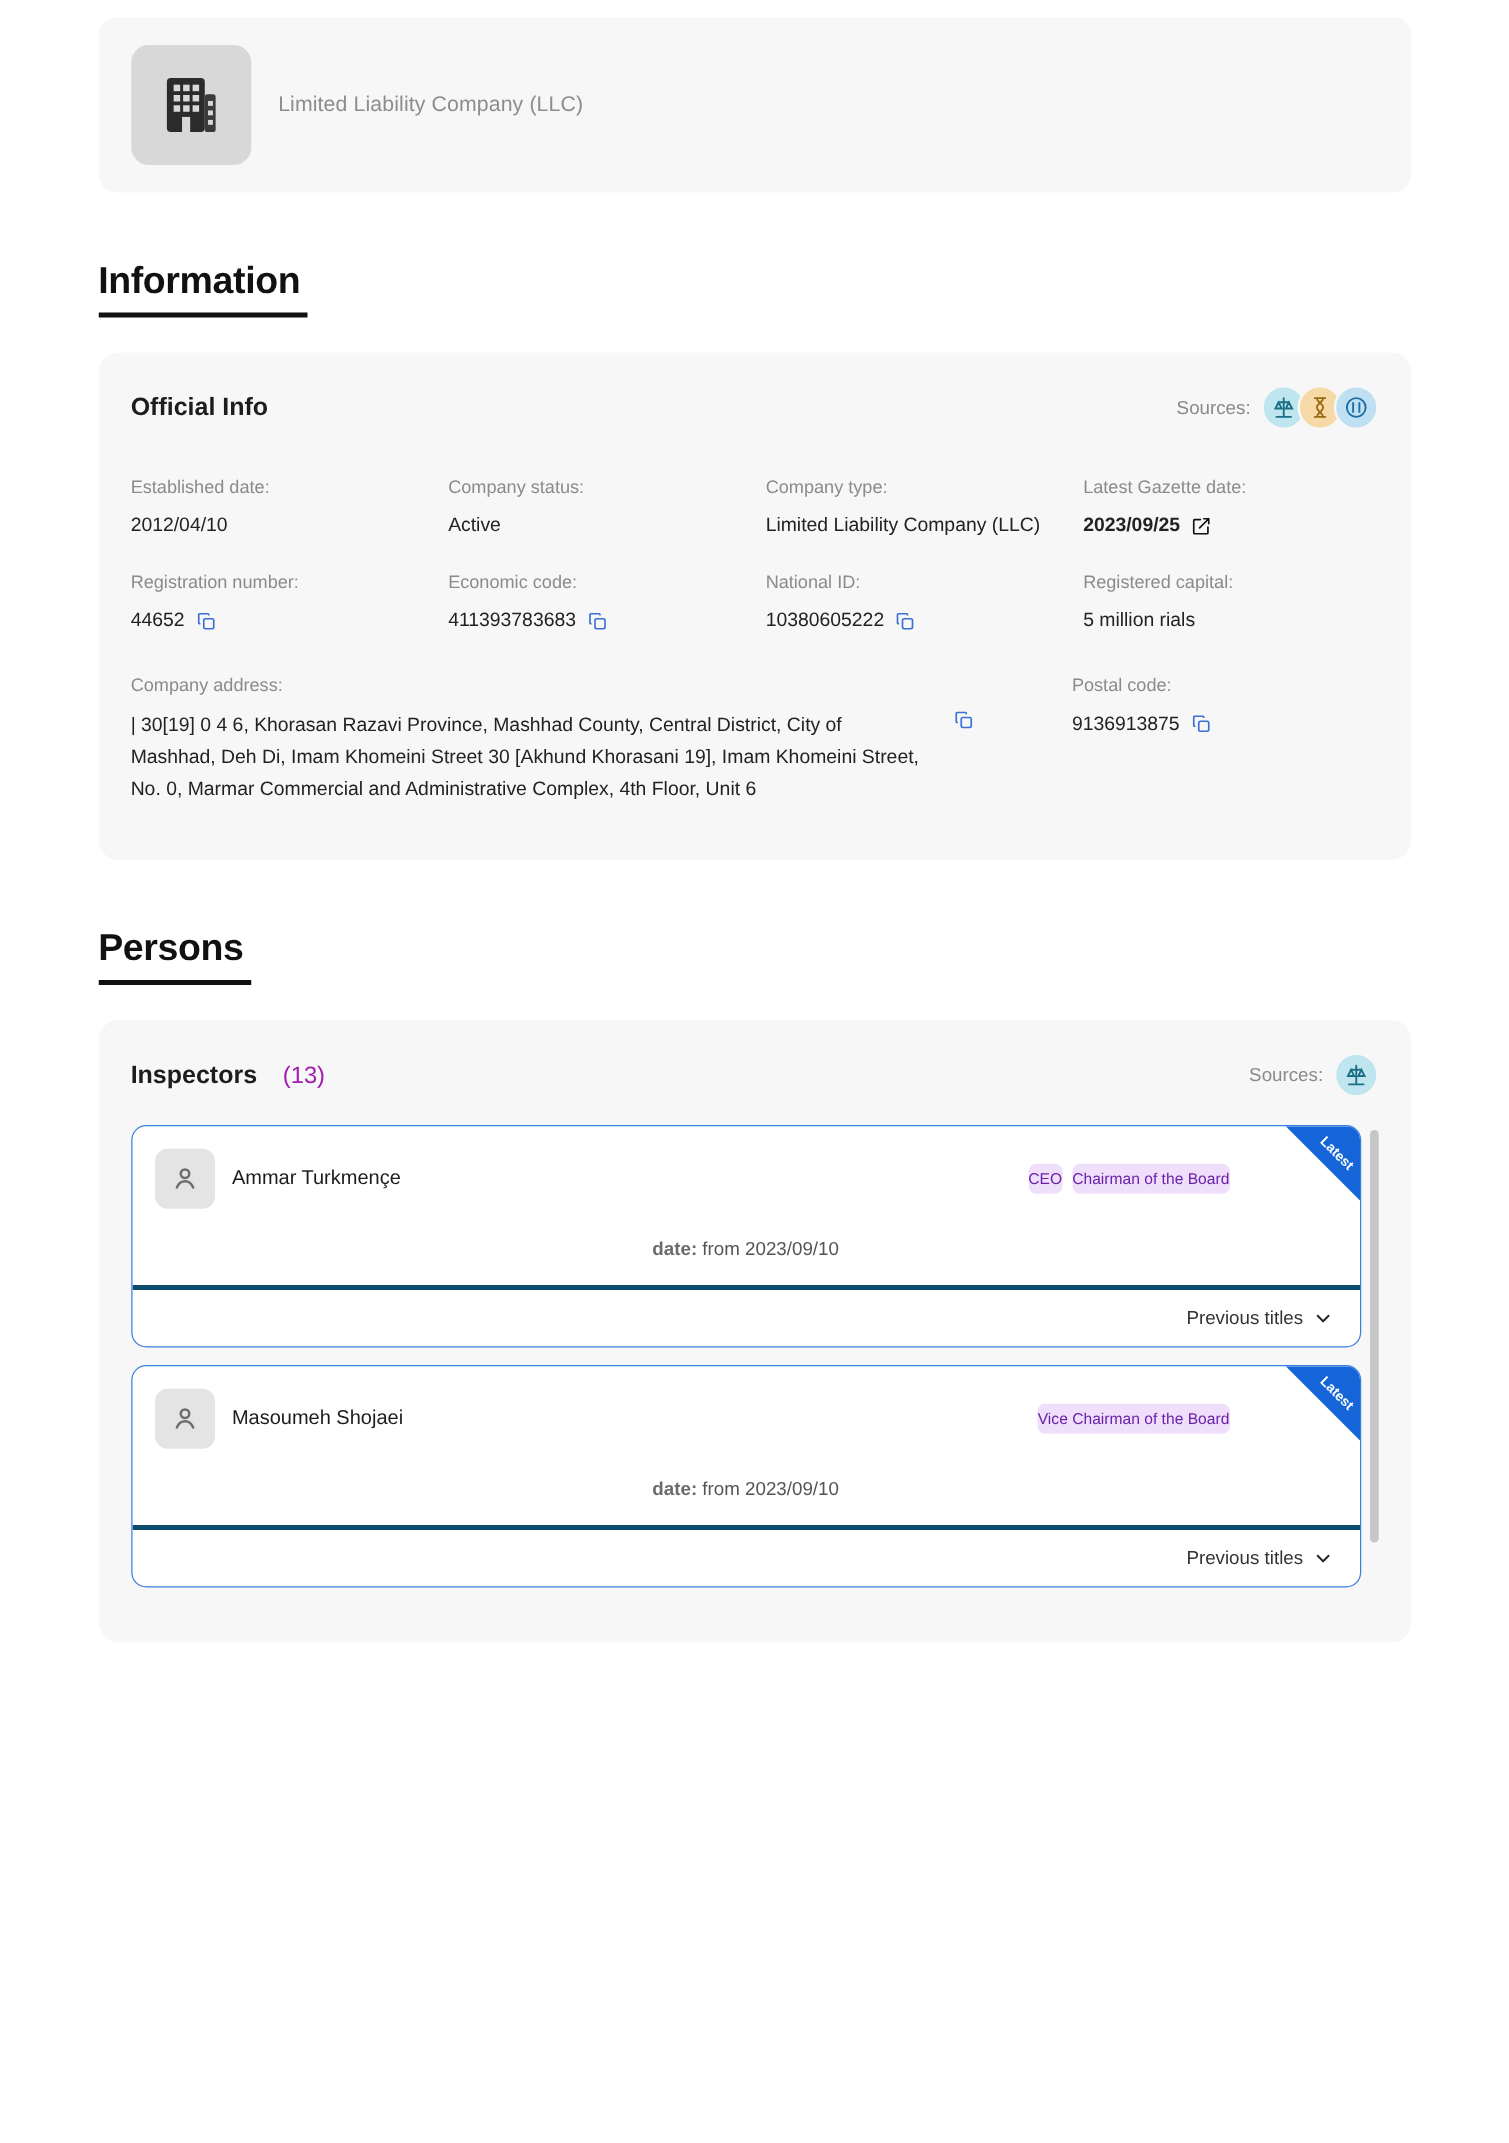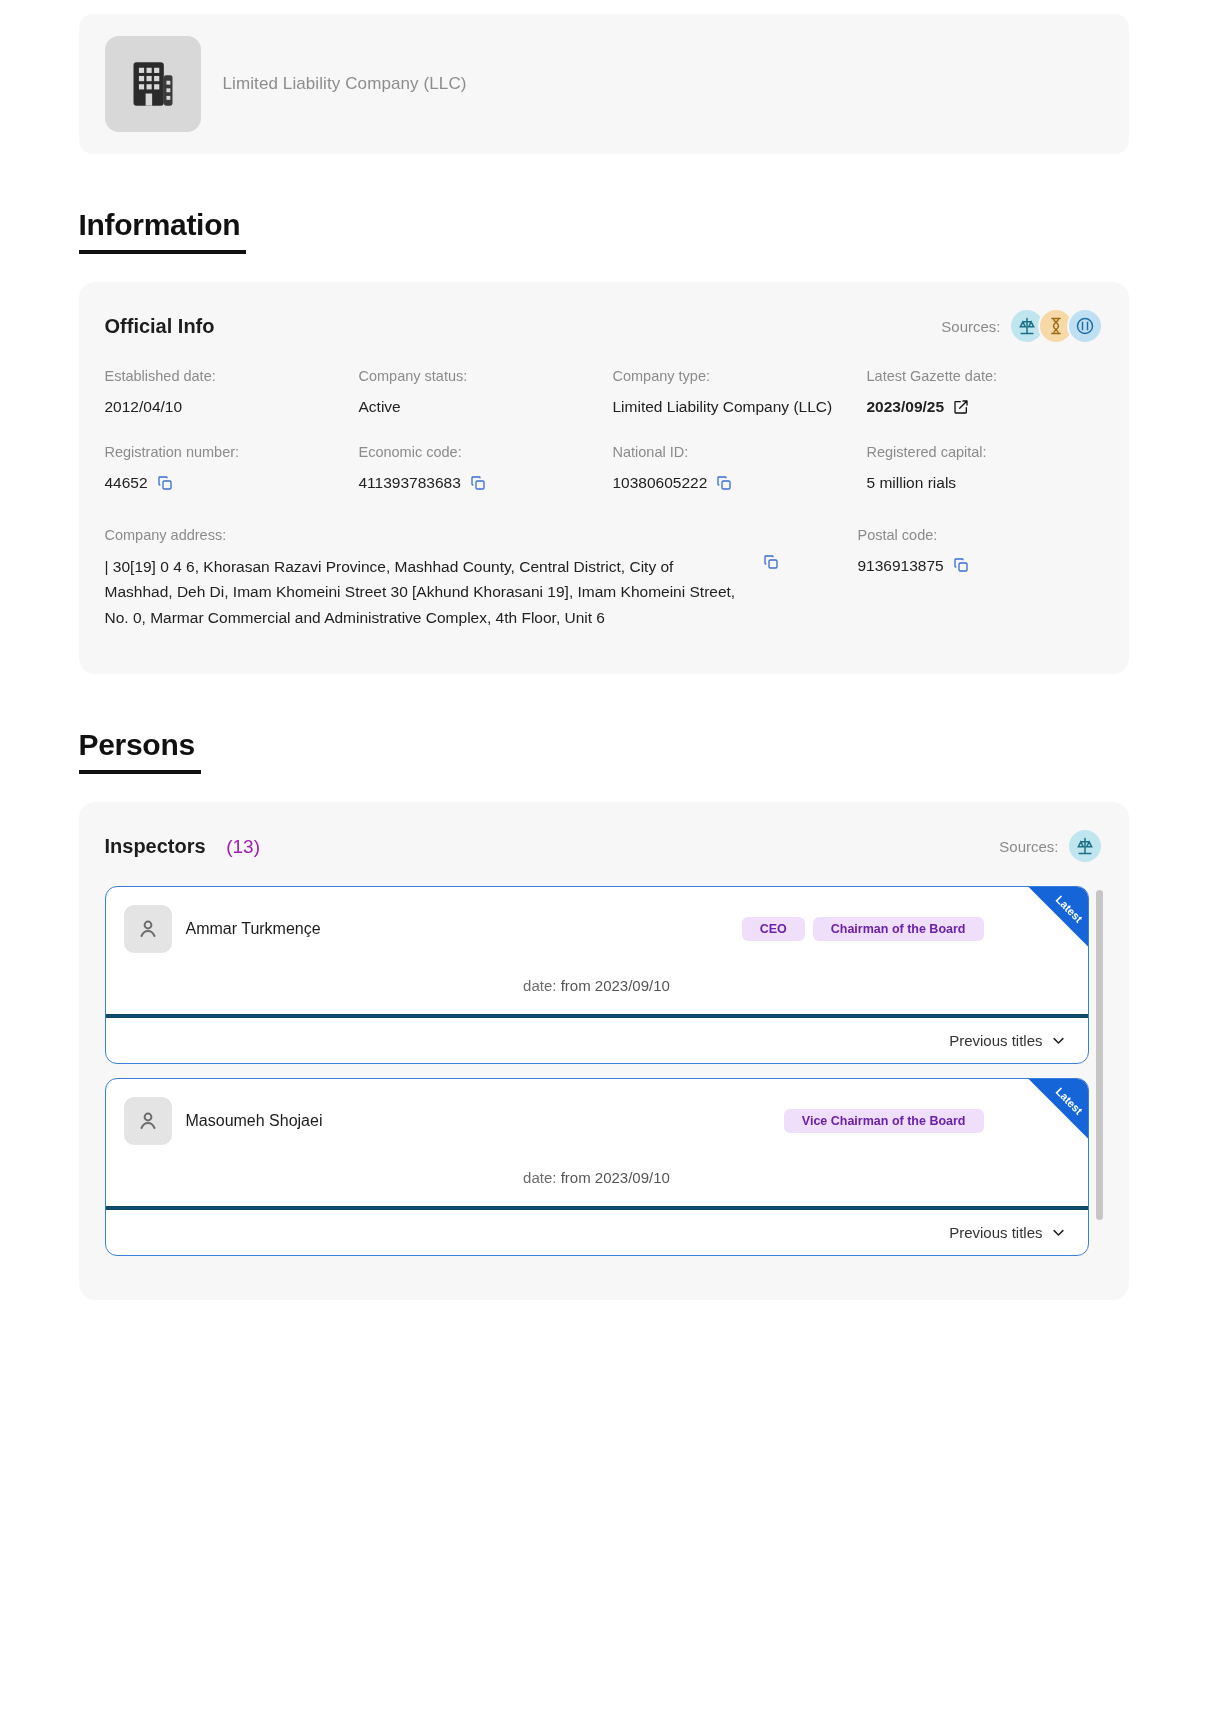--- a/index.html
+++ b/index.html
@@ -59,21 +59,21 @@
 
   
   .card {
     background: #f7f7f7;
     border-radius: 16px;
     padding: 26px 26px 30px 26px;
     margin-top: 28px;
   }
   .card-head {
     display: flex; align-items: center; justify-content: space-between;
-    margin-bottom: 16px;
+    margin-bottom: 30px;
   }
   .card-title { font-size: 20px; font-weight: 700; color: #1d1d1d; }
   .sources { display: flex; align-items: center; gap: 8px; }
   .sources-label { font-size: 15px; color: #8a8a8a; }
   .source-badges { display: flex; align-items: center; }
   .source-badge {
     width: 36px; height: 36px; border-radius: 50%;
     display: flex; align-items: center; justify-content: center;
     margin-left: -7px;
     border: 2px solid #f7f7f7;
@@ -168,32 +168,32 @@
     display: flex; align-items: center; justify-content: center;
     flex: 0 0 auto;
   }
   .avatar svg { width: 24px; height: 24px; color: #6d6d6d; }
   .person-name { font-size: 16px; color: #1c1c1c; }
   .tags { margin-left: auto; display: flex; gap: 8px; padding-right: 86px; }
   .tag {
     background: #efdffb;
     color: #6b21a8;
     font-size: 12.5px;
-    font-weight: 700;
-    padding: 5px 18px;
+    font-weight: 400;
+    padding: 5px 0;
     border-radius: 6px;
     white-space: nowrap;
   }
   .person-date {
     text-align: center;
     font-size: 15px;
     color: #555;
     padding: 18px 0 20px 0;
   }
-  .person-date b { font-weight: 400; color: #6b6b6b; text-align: right; }
+  .person-date b { font-weight: 700; color: #6b6b6b; text-align: right; }
   .person-foot {
     border-top: 4px solid #0c4a6e;
     padding: 14px 22px;
     display: flex; justify-content: flex-end; align-items: center; gap: 8px;
     font-size: 15px; color: #333;
     cursor: pointer;
   }
   .chev { width: 15px; height: 15px; }
 
   .ribbon {

